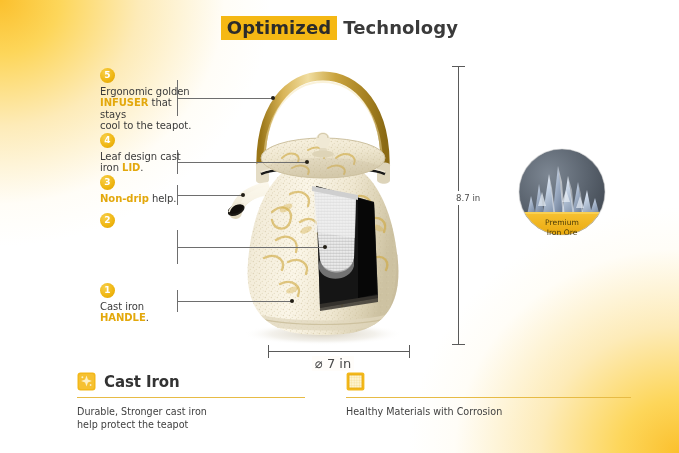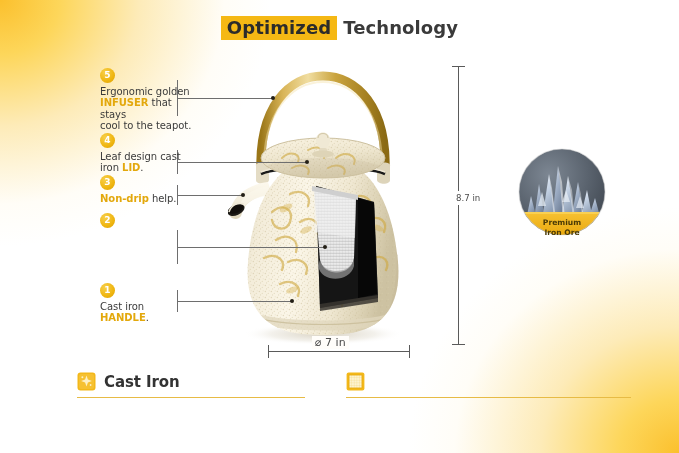--- a/index.html
+++ b/index.html
@@ -143,23 +143,23 @@
   }
   .dim-h-cap {
     position: absolute;
     top: 345px;
     width: 1px;
     height: 13px;
     background: #5a5a5a;
   }
   .dim-h-label {
     position: absolute;
-    top: 336px;
+    top: 356px;
     left: 312px;
-    font-size: 11px;
+    font-size: 13px;
     color: #4a4a4a;
     background: #fffdfa;
     padding: 0 3px;
   }
 
   
   #ore-badge {
     position: absolute;
     left: 518px;
     top: 148px;
@@ -168,21 +168,21 @@
   }
   .ore-label {
     position: absolute;
     left: 518px;
     top: 218px;
     width: 88px;
     text-align: center;
     font-size: 7.6px;
     line-height: 10px;
     color: #4a3a06;
-    font-weight: bold;
+    font-weight: normal;
     pointer-events: none;
   }
 
   
   .feature {
     position: absolute;
     top: 372px;
   }
   .feature-head {
     display: flex;
@@ -512,35 +512,38 @@
         <rect x="0.5" y="0.5" width="18" height="18" rx="3" fill="#f3b81a"></rect>
         <rect x="2" y="2" width="15" height="15" rx="2" fill="#f7c945" opacity="0.55"></rect>
         <path d="M9.5 3.6 L10.9 7.6 L14.9 9 L10.9 10.4 L9.5 14.4 L8.1 10.4 L4.1 9 L8.1 7.6 Z" fill="#fdf0c4"></path>
         <circle cx="5.4" cy="5.2" r="1" fill="#fdf0c4"></circle>
         <circle cx="13.6" cy="13" r="0.9" fill="#fdf0c4"></circle>
       </svg>
       <span class="feature-title">Cast Iron</span>
     </div>
     <div class="feature-rule"></div>
     <div class="feature-desc">
+      <div>Durable, Stronger cast iron</div>
+      <div>help protect the teapot</div>
     </div>
   </div>
 
   <div class="feature" style="left:346px; width:285px;">
     <div class="feature-head">
       <svg class="ico" viewBox="0 0 19 19">
         <defs>
           <pattern id="gridP" width="2.6" height="2.6" patternUnits="userSpaceOnUse">
             <rect width="2.6" height="2.6" fill="#fdf3cf"></rect>
             <path d="M0 0 L0 2.6 M0 0 L2.6 0" stroke="#f0cd6a" stroke-width="0.45"></path>
           </pattern>
         </defs>
         <rect x="0.6" y="0.6" width="17.8" height="17.8" rx="2" fill="#f3b81a"></rect>
         <rect x="3" y="3" width="13" height="13" fill="url(#gridP)"></rect>
         <rect x="3" y="3" width="13" height="13" fill="none" stroke="#e7ab10" stroke-width="0.8"></rect>
       </svg>
     </div>
     <div class="feature-rule"></div>
     <div class="feature-desc">
+      <div>Healthy Materials with Corrosion</div>
     </div>
   </div>
 
 </div>
 
 </body></html>

